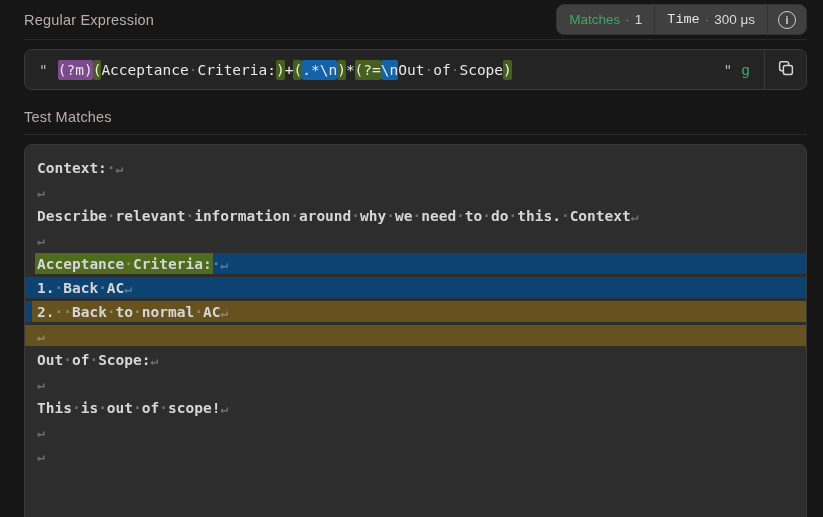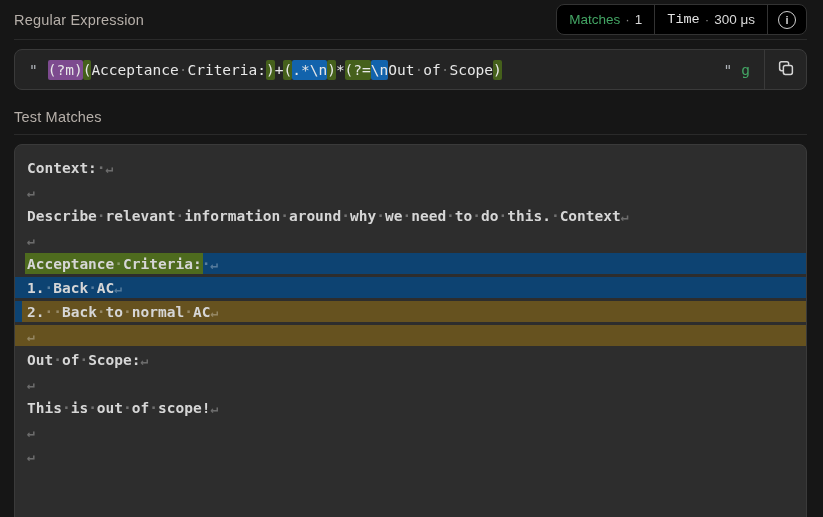--- a/index.html
+++ b/index.html
@@ -1,26 +1,26 @@
 <!DOCTYPE html>
 <html><head>
 <meta charset="utf-8">
 <style>
   * { box-sizing: border-box; margin: 0; padding: 0; }
   html, body { width: 823px; height: 517px; overflow: hidden; }
   body { background: #161616; font-family: "Liberation Sans", sans-serif; }
-  .page { padding: 0 16px 0 14px; height: 100%; }
+  .page { padding: 0 16px 0 24px; height: 100%; }
 
   
   .section-header { height: 40px; display: flex; align-items: center; justify-content: space-between; border-bottom: 1px solid #2a2a2a; }
   .section-header.second { height: 45px; align-items: flex-end; padding-bottom: 9px; }
   .section-title { color: #b6afa9; font-size: 14.5px; letter-spacing: 0.2px; }
 
   
-  .badge-group { display: flex; align-items: center; border: 1px solid #333; border-radius: 8px; height: 31px; background: #000000; }
+  .badge-group { display: flex; align-items: center; border: 1px solid #333; border-radius: 8px; height: 31px; background: #404040; }
   .badge { display: flex; align-items: center; padding: 0 12px; font-size: 13.5px; height: 100%; }
   .seg-divider { width: 1px; align-self: stretch; background: #333; }
   .lbl-green { color: #43a564; }
   .lbl-white { color: #e4e4e4; font-family: Liberation Mono, monospace; }
   .sep-dot { color: #8a8a8a; margin: 0 5px; }
   .badge-val { color: #d9d9d9; }
   .badge.icon-seg { padding: 0 10px; }
   .info-circle { width: 18px; height: 18px; border: 1.6px solid #cfcfcf; border-radius: 50%; color: #cfcfcf;
     font-size: 11px; font-weight: bold; display: flex; align-items: center; justify-content: center; }
 

